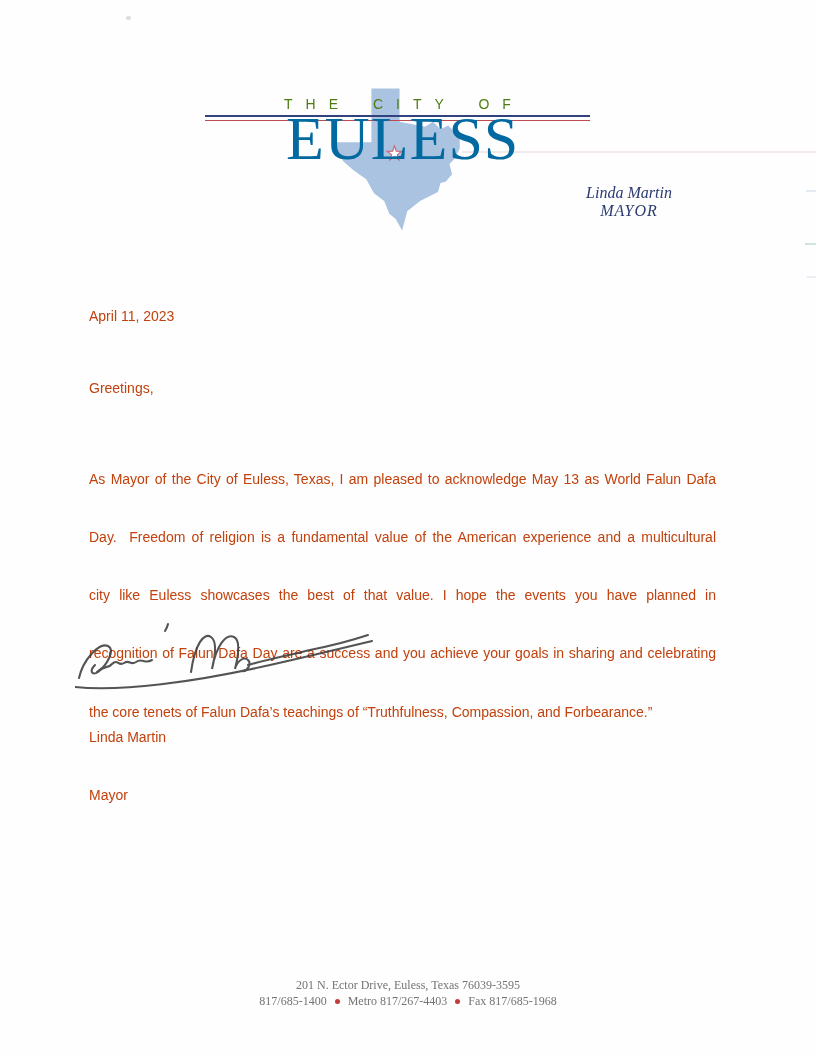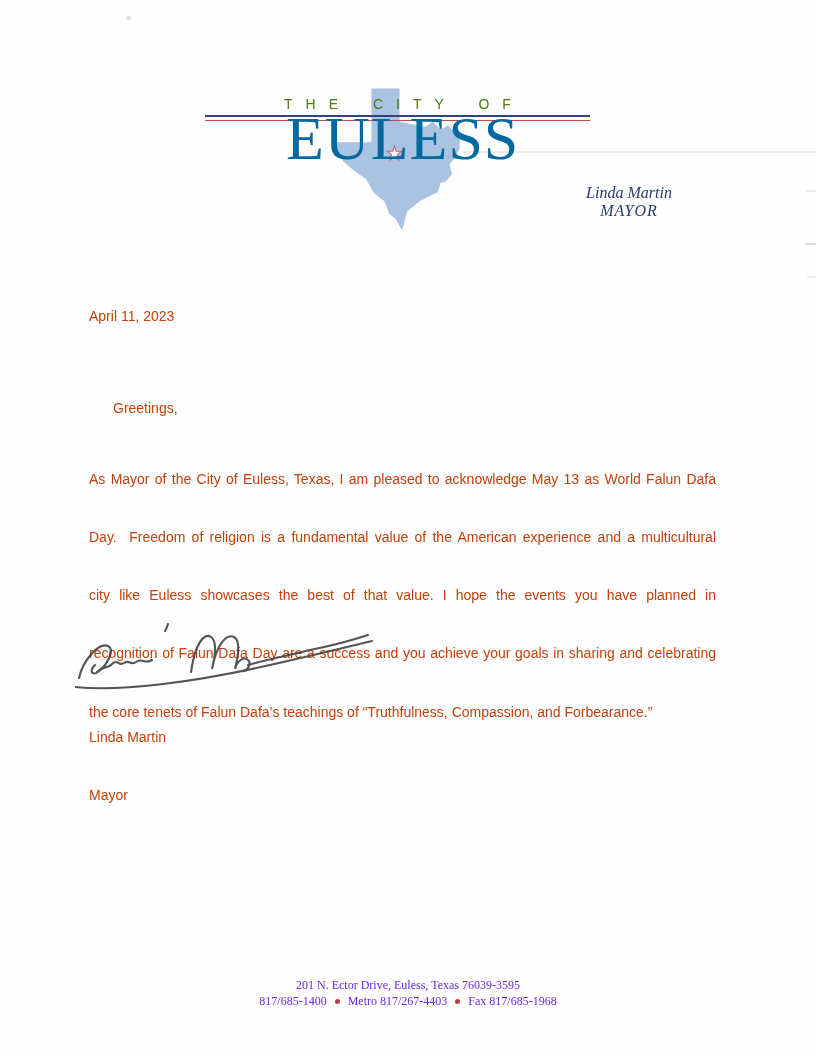--- a/index.html
+++ b/index.html
@@ -29,30 +29,30 @@
   }
   .mayor-block .title{letter-spacing:1px;}
   
   .bodytext{
     position:absolute;left:89px;width:627px;
     font-family:"Liberation Sans",sans-serif;font-size:14px;color:#c2410c;
     line-height:19.4px;white-space:pre-wrap;
   }
   .jline{text-align:justify;text-align-last:justify;}
   .date{top:307px;}
-  .salutation{top:399px;margin-left:24px;}
+  .salutation{top:379px;}
   .para1{top:431px;}
   .para2{top:554px;}
   .closing{top:610px;}
   .signer{top:689px;}
   .signature{position:absolute;left:75px;top:620px;width:300px;height:80px;z-index:2;}
   
   .footer{
     position:absolute;left:0;top:978px;width:816px;text-align:center;
-    font-family:"Liberation Serif",serif;font-size:12px;line-height:15.5px;color:#6d28d9;
+    font-family:"Liberation Serif",serif;font-size:12px;line-height:15.5px;color:#737373;
   }
   .dot{display:inline-block;width:5px;height:5px;border-radius:50%;background:#bf3b3c;margin:0 8px;vertical-align:1px;}
   
   .speck{position:absolute;left:126px;top:16px;width:5px;height:4px;background:#b5b5b5;opacity:.45;border-radius:2px;}
   .edge1{position:absolute;left:806px;top:190px;width:10px;height:2px;background:#e4ebf2;}
   .edge2{position:absolute;left:805px;top:243px;width:11px;height:2px;background:#cfe3e2;}
   .edge3{position:absolute;left:807px;top:276px;width:9px;height:2px;background:#e8eef4;}
 </style>
 </head>
 <body>

